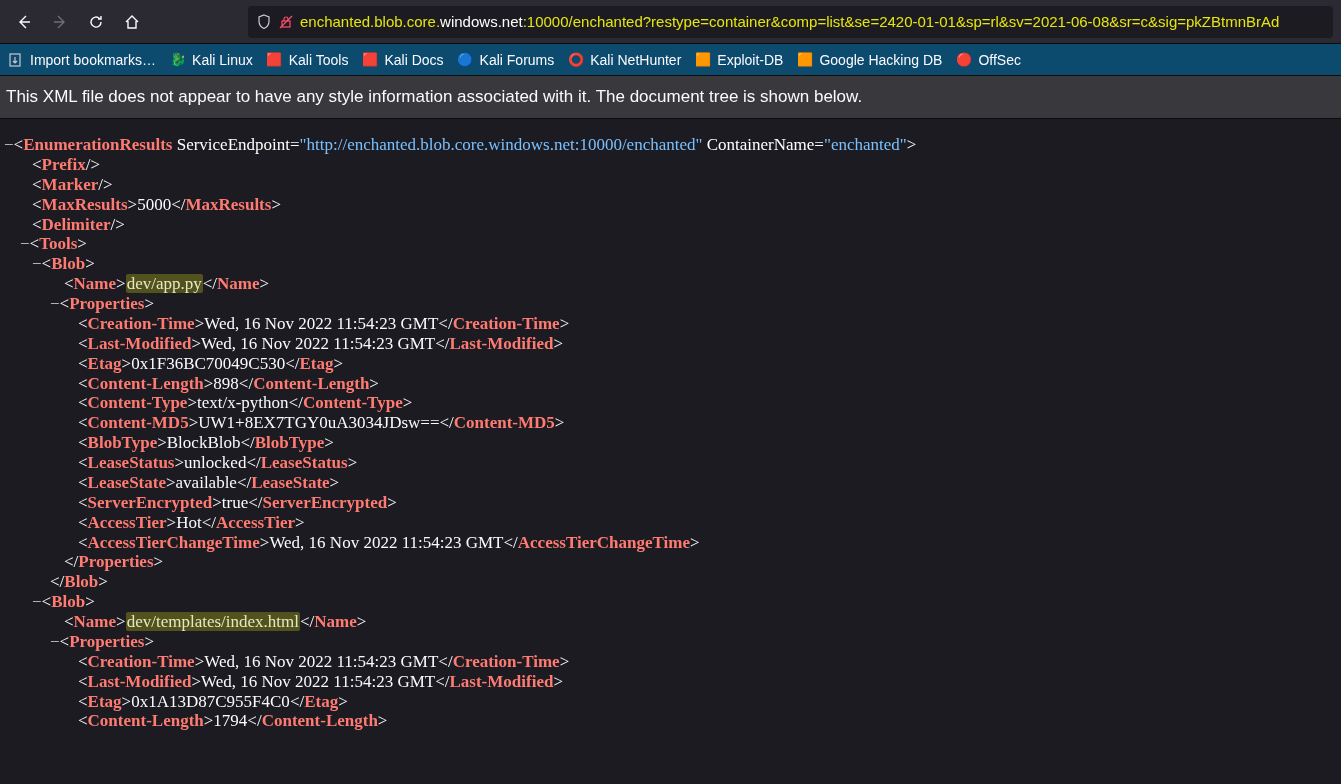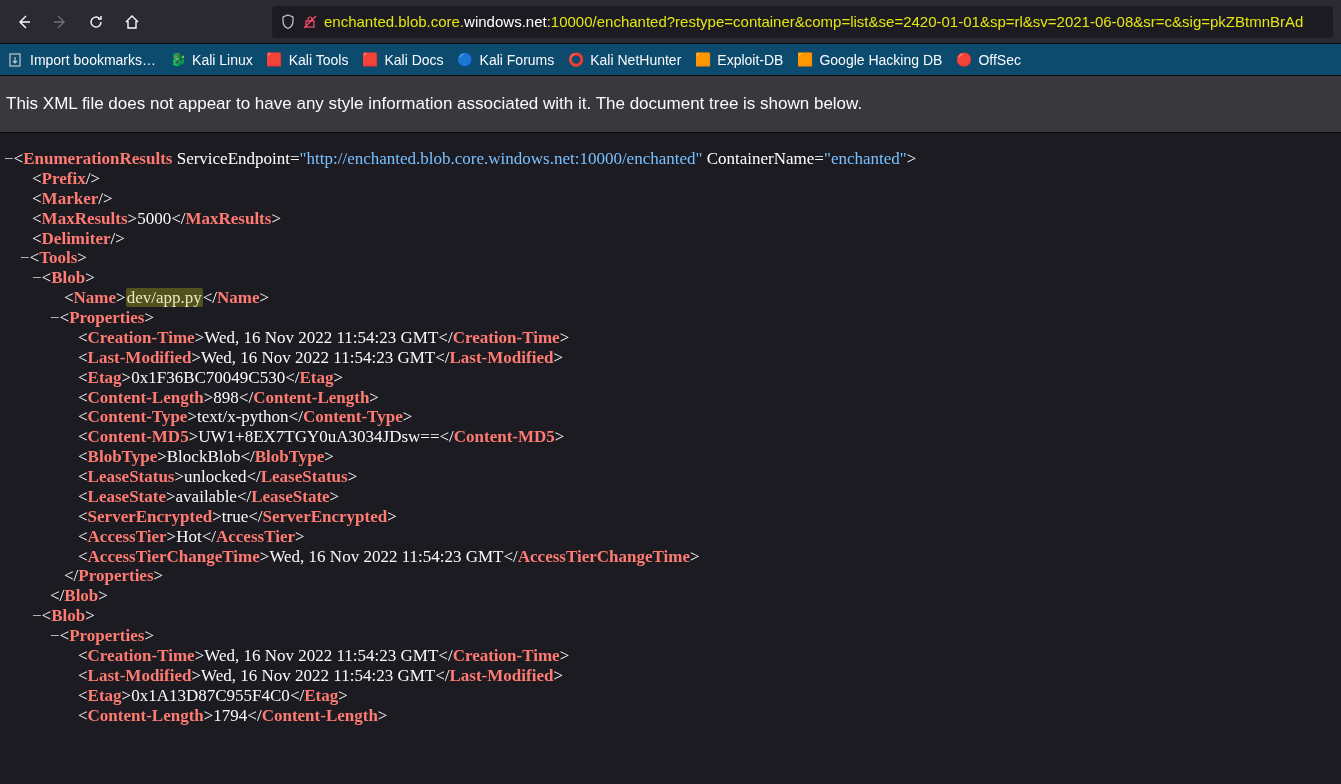--- a/index.html
+++ b/index.html
@@ -32,21 +32,21 @@
 .nav-btn.disabled { color: #6f6f78; }
 .nav-btn svg { width: 16px; height: 16px; }
 .url-bar {
   flex: 1;
   height: 32px;
   background: #1c1b22;
   border-radius: 4px;
   display: flex;
   align-items: center;
   padding: 0 8px;
-  margin-left: 120px;
+  margin-left: 96px;
   gap: 6px;
   overflow: hidden;
 }
 .url-text {
   white-space: nowrap;
   font-size: 15px;
   overflow: hidden;
 }
 .url-main { color: #ffffff; }
 .url-yellow { color: #e5e510; }
@@ -71,21 +71,21 @@
   width: 16px;
   height: 16px;
   display: flex;
   align-items: center;
   justify-content: center;
   font-size: 13px;
 }
 .info-bar {
   background: #38383d;
   color: #fbfbfe;
-  padding: 18px 6px;
+  padding: 11px 6px;
   font-size: 17px;
   border-bottom: 1px solid #0c0c0d;
 }
 .xml-content {
   padding: 16px 0 0 0;
   font-family: Georgia, serif;
   font-size: 17px;
   line-height: 1.17;
   overflow-y: auto;
   height: calc(100% - 44px - 32px - 64px);
@@ -221,18 +221,19 @@
   <div class="xml-line ind6"><span class="xml-text">&lt;</span><span class="tag">LeaseStatus</span><span class="xml-text">&gt;</span><span class="xml-text">unlocked</span><span class="xml-text">&lt;/</span><span class="tag">LeaseStatus</span><span class="xml-text">&gt;</span></div>
   <div class="xml-line ind6"><span class="xml-text">&lt;</span><span class="tag">LeaseState</span><span class="xml-text">&gt;</span><span class="xml-text">available</span><span class="xml-text">&lt;/</span><span class="tag">LeaseState</span><span class="xml-text">&gt;</span></div>
   <div class="xml-line ind6"><span class="xml-text">&lt;</span><span class="tag">ServerEncrypted</span><span class="xml-text">&gt;</span><span class="xml-text">true</span><span class="xml-text">&lt;/</span><span class="tag">ServerEncrypted</span><span class="xml-text">&gt;</span></div>
   <div class="xml-line ind6"><span class="xml-text">&lt;</span><span class="tag">AccessTier</span><span class="xml-text">&gt;</span><span class="xml-text">Hot</span><span class="xml-text">&lt;/</span><span class="tag">AccessTier</span><span class="xml-text">&gt;</span></div>
   <div class="xml-line ind6"><span class="xml-text">&lt;</span><span class="tag">AccessTierChangeTime</span><span class="xml-text">&gt;</span><span class="xml-text">Wed, 16 Nov 2022 11:54:23 GMT</span><span class="xml-text">&lt;/</span><span class="tag">AccessTierChangeTime</span><span class="xml-text">&gt;</span></div>
 
   <div class="xml-line ind5"><span class="xml-text">&lt;/</span><span class="tag">Properties</span><span class="xml-text">&gt;</span></div>
   <div class="xml-line ind4"><span class="xml-text">&lt;/</span><span class="tag">Blob</span><span class="xml-text">&gt;</span></div>
 
   <div class="xml-line ind3"><span class="toggle">−</span><span class="xml-text">&lt;</span><span class="tag">Blob</span><span class="xml-text">&gt;</span></div>
+  <div class="xml-line ind5"><span class="xml-text">&lt;</span><span class="tag">Name</span><span class="xml-text">&gt;</span><span class="highlight">dev/templates/index.html</span><span class="xml-text">&lt;/</span><span class="tag">Name</span><span class="xml-text">&gt;</span></div>
   <div class="xml-line ind4"><span class="toggle">−</span><span class="xml-text">&lt;</span><span class="tag">Properties</span><span class="xml-text">&gt;</span></div>
   <div class="xml-line ind6"><span class="xml-text">&lt;</span><span class="tag">Creation-Time</span><span class="xml-text">&gt;</span><span class="xml-text">Wed, 16 Nov 2022 11:54:23 GMT</span><span class="xml-text">&lt;/</span><span class="tag">Creation-Time</span><span class="xml-text">&gt;</span></div>
   <div class="xml-line ind6"><span class="xml-text">&lt;</span><span class="tag">Last-Modified</span><span class="xml-text">&gt;</span><span class="xml-text">Wed, 16 Nov 2022 11:54:23 GMT</span><span class="xml-text">&lt;/</span><span class="tag">Last-Modified</span><span class="xml-text">&gt;</span></div>
   <div class="xml-line ind6"><span class="xml-text">&lt;</span><span class="tag">Etag</span><span class="xml-text">&gt;</span><span class="xml-text">0x1A13D87C955F4C0</span><span class="xml-text">&lt;/</span><span class="tag">Etag</span><span class="xml-text">&gt;</span></div>
   <div class="xml-line ind6"><span class="xml-text">&lt;</span><span class="tag">Content-Length</span><span class="xml-text">&gt;</span><span class="xml-text">1794</span><span class="xml-text">&lt;/</span><span class="tag">Content-Length</span><span class="xml-text">&gt;</span></div>
 </div>
 
 </body></html>

